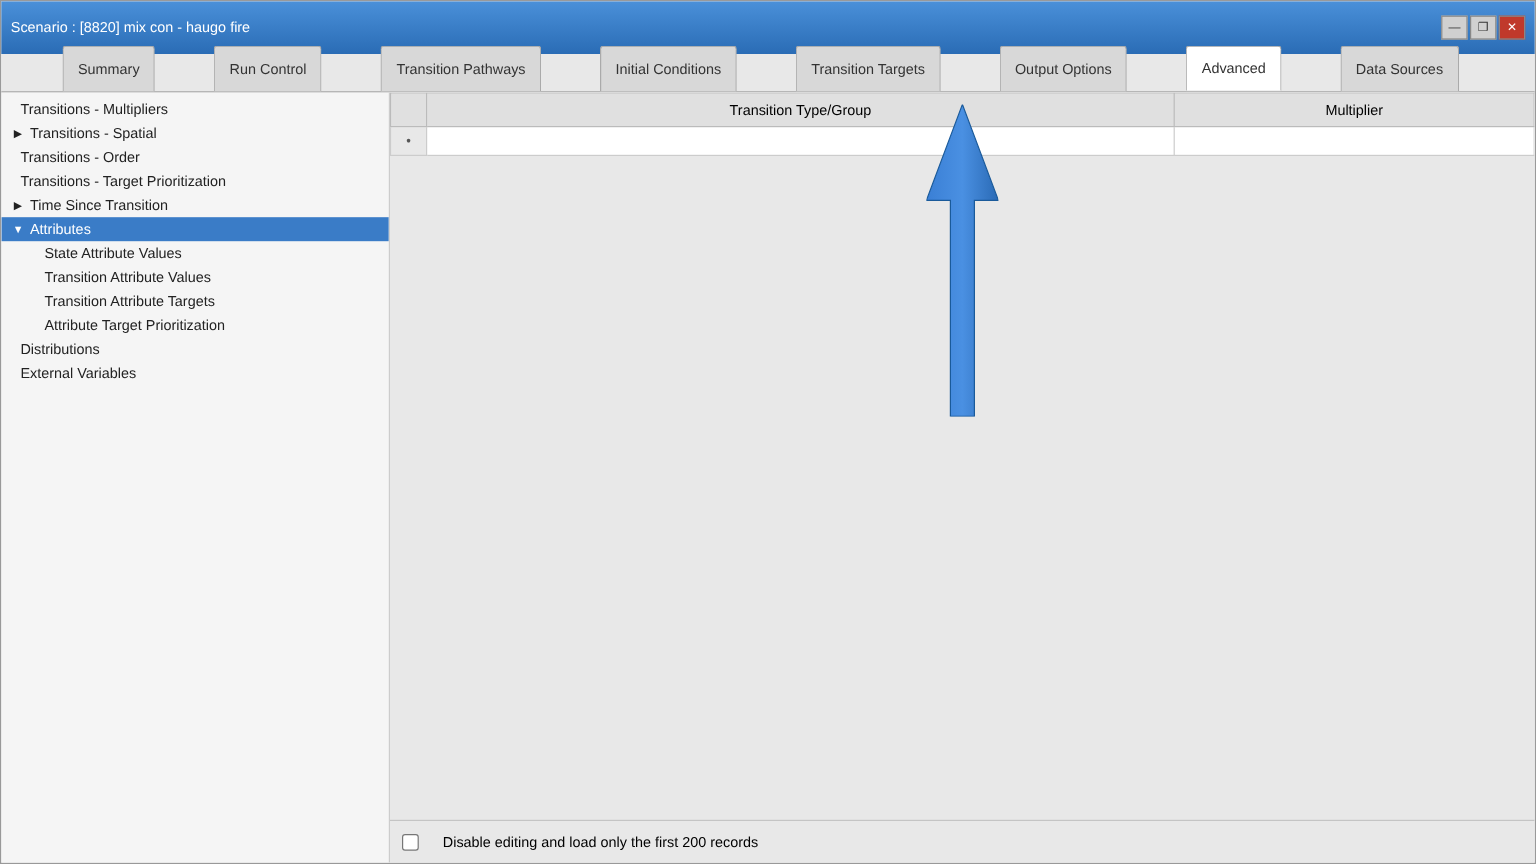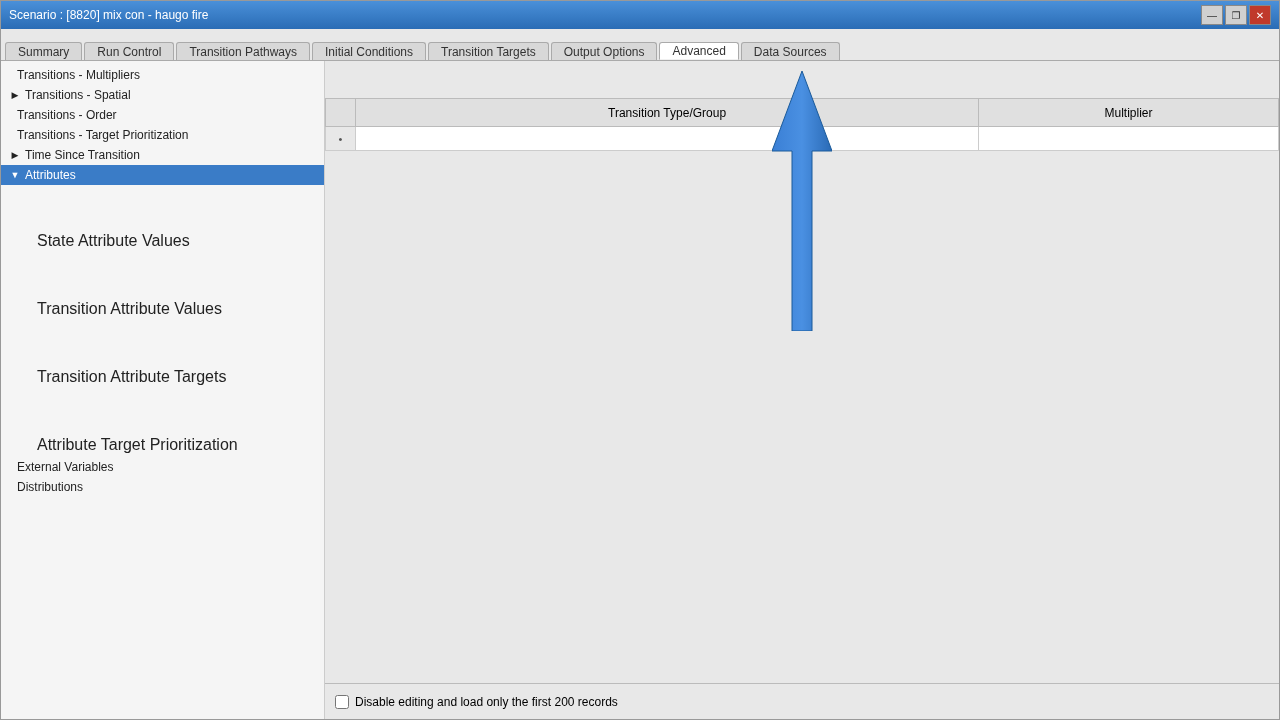--- a/index.html
+++ b/index.html
@@ -18,21 +18,21 @@
       flex-direction: column;
       overflow: hidden;
     }
     .title-bar {
       background: linear-gradient(to bottom, #4a90d9, #2a6cb5);
       color: white;
       padding: 4px 8px;
       display: flex;
       align-items: center;
       justify-content: space-between;
-      height: 28px;
+      height: 44px;
       flex-shrink: 0;
     }
     .title-bar-title {
       font-size: 12px;
       font-weight: normal;
     }
     .title-bar-controls {
       display: flex;
       gap: 2px;
     }
@@ -65,23 +65,24 @@
     .tab {
       padding: 4px 12px;
       border: 1px solid #aaa;
       border-bottom: none;
       background: #d8d8d8;
       cursor: pointer;
       margin-right: 2px;
       font-size: 12px;
       color: #333;
       border-radius: 3px 3px 0 0;
-      height: 18px;
-      display: flex;
-      align-items: center;
+      height: 38px;
+      display: flex;
+      align-items: center;
+      margin-left: 47px;
     }
     .tab.active {
       background: #ffffff;
       border-bottom: 1px solid #f0f0f0;
       z-index: 1;
       font-weight: normal;
     }
     .main-content {
       display: flex;
       flex: 1;
@@ -116,42 +117,40 @@
       height: 12px;
       margin-right: 4px;
       display: inline-flex;
       align-items: center;
       justify-content: center;
       font-size: 9px;
     }
     .sidebar-sub-item {
       padding: 3px 8px 3px 36px;
       cursor: pointer;
-      font-size: 16px;
+      font-size: 12px;
       color: #222;
-      margin-top: 44px;
     }
     .content-area {
       flex: 1;
       display: flex;
       flex-direction: column;
       background: #e8e8e8;
       overflow: hidden;
     }
     .grid-area {
       flex: 1;
       background: #e8e8e8;
       overflow: hidden;
       position: relative;
     }
     .grid-table {
       width: 100%;
       border-collapse: collapse;
       background: white;
-      margin-top: 37px;
     }
     .grid-table th {
       background: #e0e0e0;
       border: 1px solid #bbb;
       padding: 4px 8px;
       text-align: center;
       font-weight: normal;
       font-size: 12px;
       height: 28px;
     }
@@ -183,21 +182,21 @@
       padding: 6px 10px;
       display: flex;
       align-items: center;
       gap: 8px;
       flex-shrink: 0;
       height: 36px;
     }
     .checkbox-label {
       display: flex;
       align-items: center;
-      gap: 6px;
+      gap: 20px;
       font-size: 12px;
       cursor: pointer;
       justify-content: flex-end;
     }
     .checkbox-label input[type="checkbox"] {
       width: 14px;
       height: 14px;
       cursor: pointer;
     }
     
@@ -287,24 +286,24 @@
       <div class="sidebar-sub-item">
         <span>Transition Attribute Values</span>
       </div>
       <div class="sidebar-sub-item">
         <span>Transition Attribute Targets</span>
       </div>
       <div class="sidebar-sub-item">
         <span>Attribute Target Prioritization</span>
       </div>
       <div class="sidebar-item">
+        <span>Distributions</span>
+      </div>
+      <div class="sidebar-item">
         <span>External Variables</span>
-      </div>
-      <div class="sidebar-item">
-        <span>Distributions</span>
       </div>
     </div>
 
     <div class="content-area">
       <div class="grid-area">
 
         <table class="grid-table">
           <thead>
             <tr>
               <th class="row-num-col"></th>

